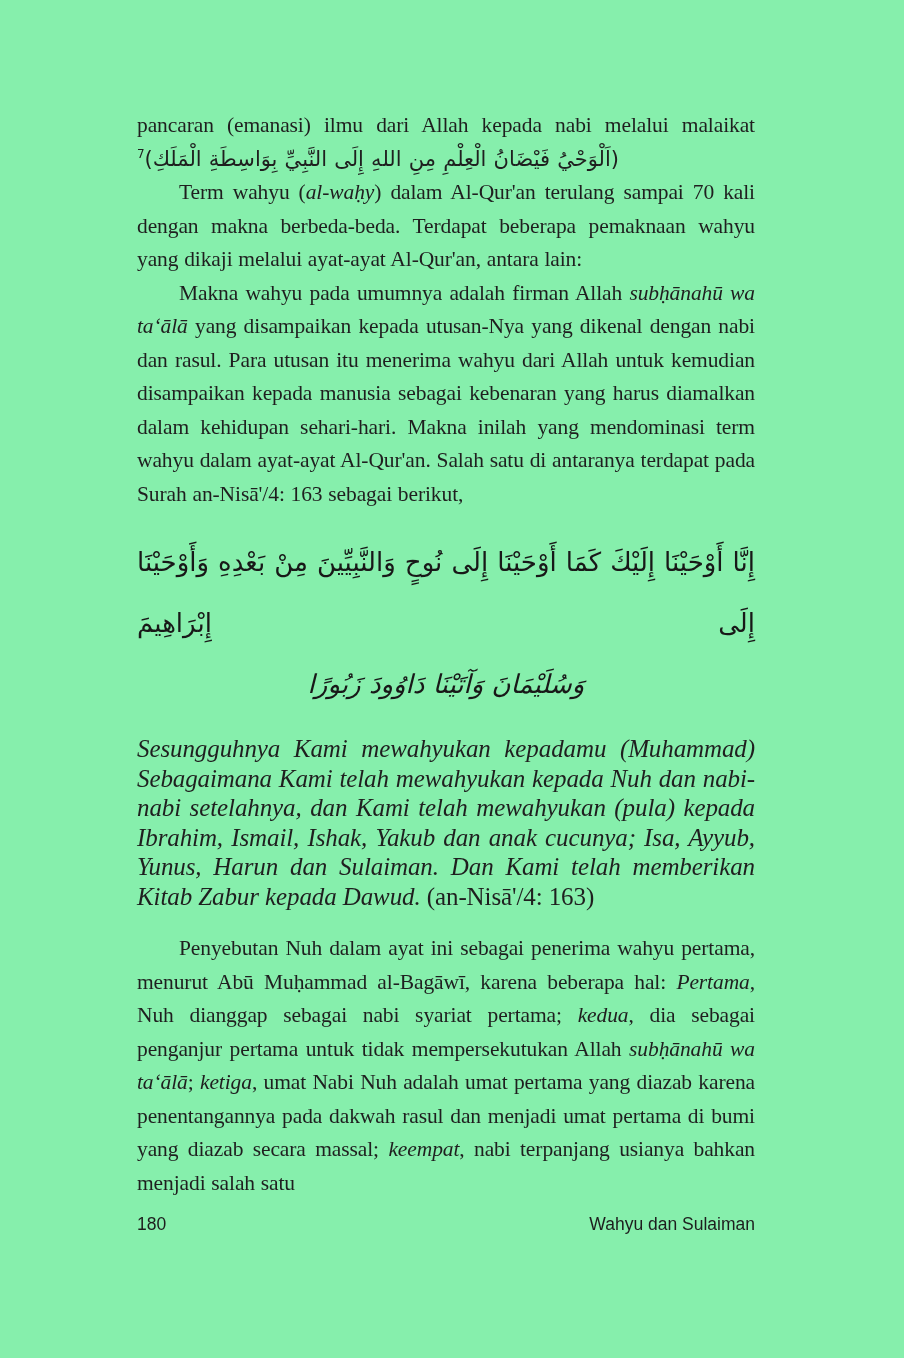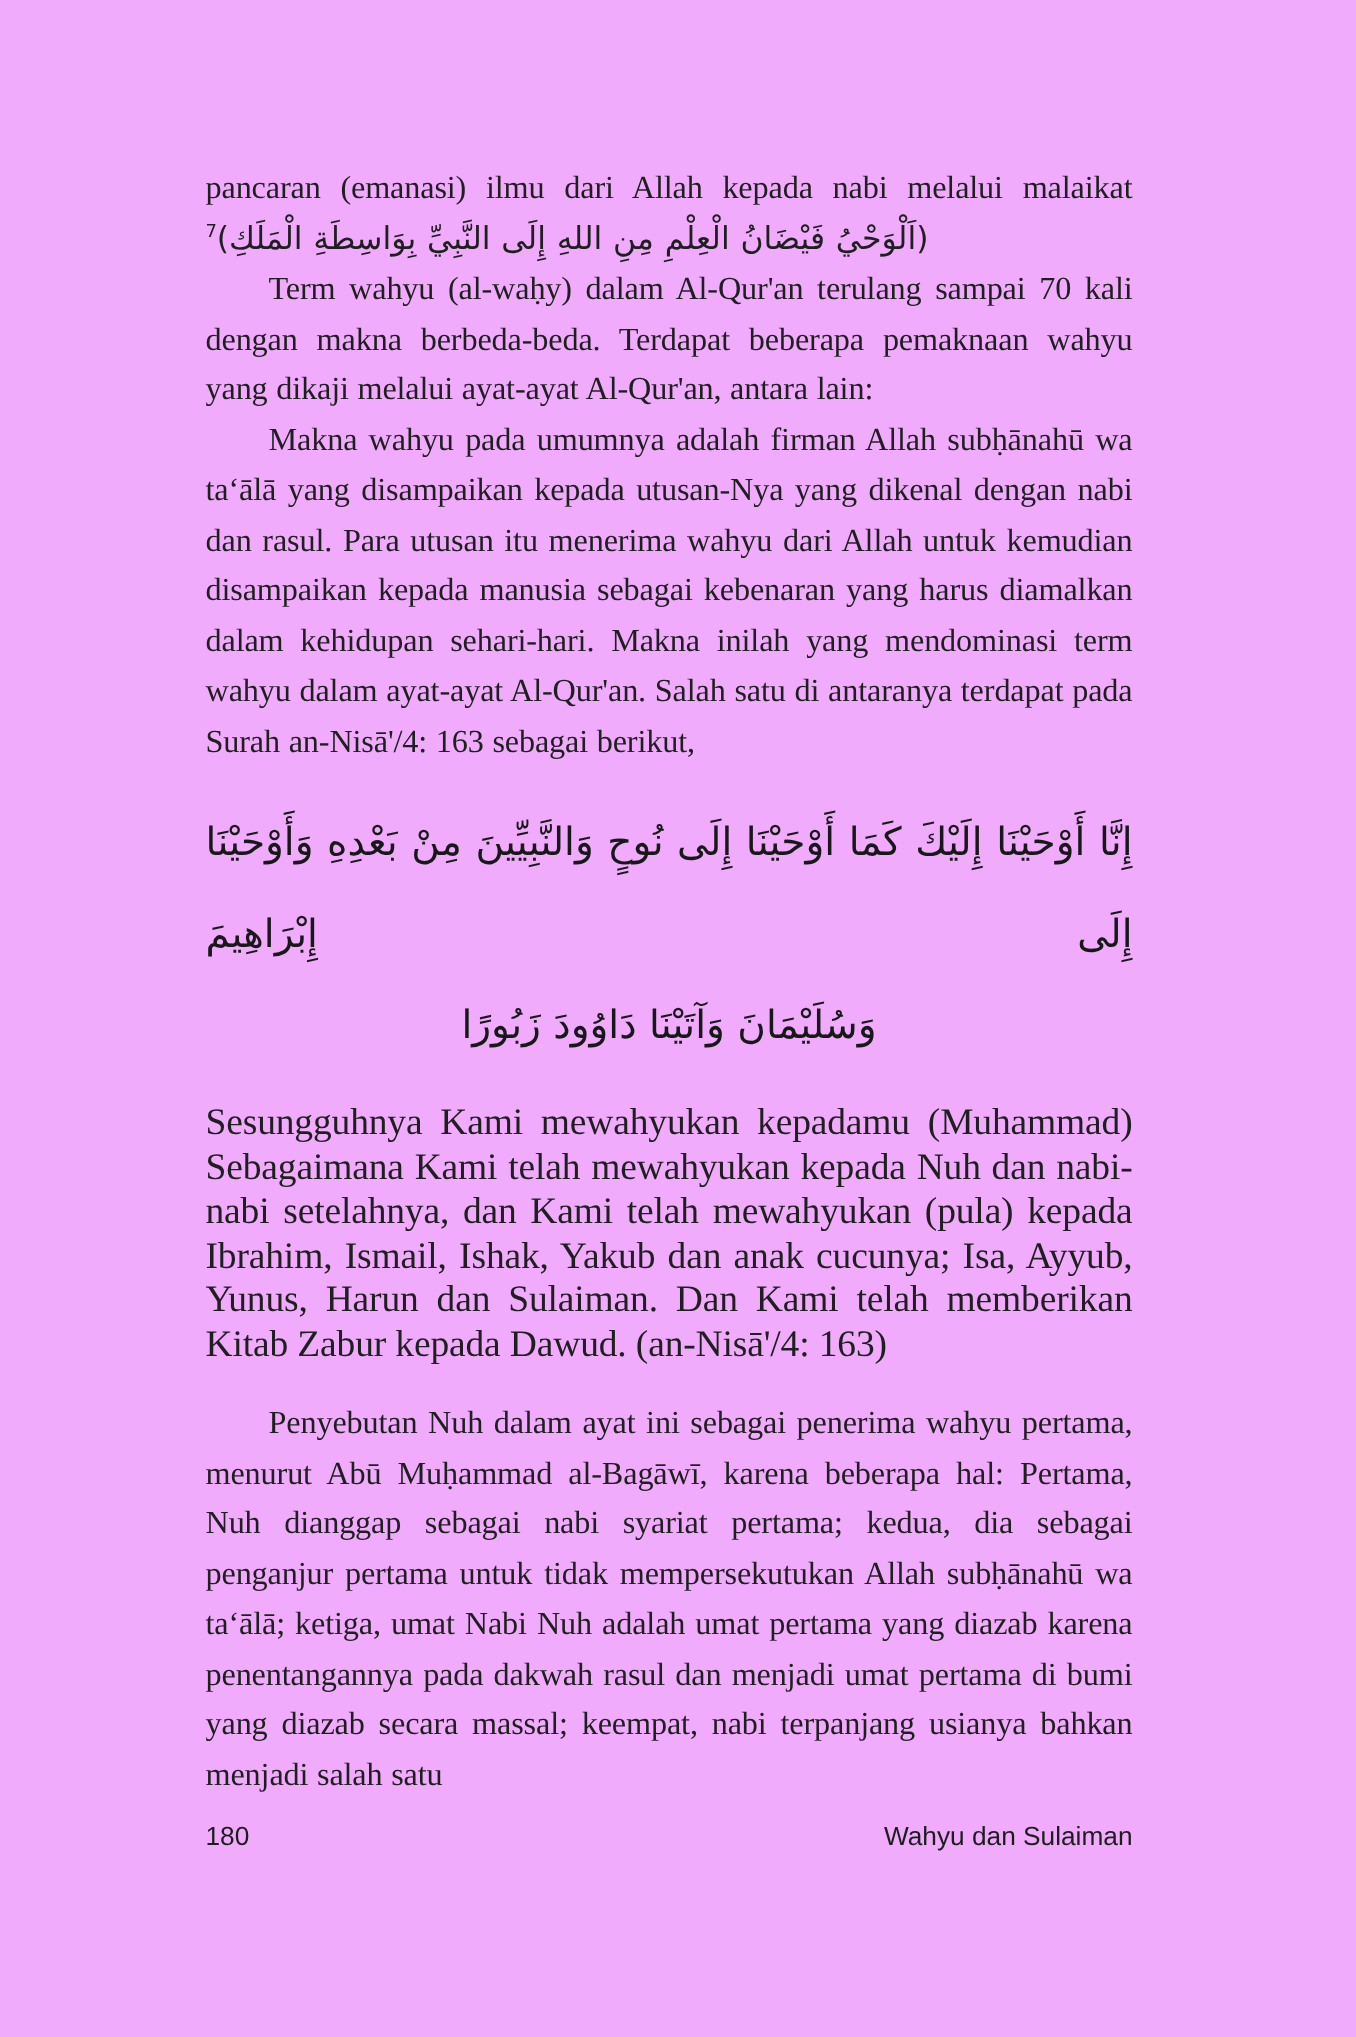--- a/index.html
+++ b/index.html
@@ -4,56 +4,56 @@
 <style>
   html, body { margin: 0; padding: 0; }
   body {
     width: 904px; height: 1358px;
     background: #fdfdfb;
     font-family: "Liberation Serif", "DejaVu Serif", serif;
   }
   .page {
     position: relative;
     width: 904px; height: 1358px;
-    background: #f0abfc;
+    background: #86efac;
     color: #1f1f1f;
     overflow: hidden;
   }
   .content {
     position: absolute;
     left: 137px; top: 109px;
     width: 618px;
   }
   .par {
     margin: 0;
     font-size: 21.5px;
     line-height: 33.5px;
     text-align: justify;
     letter-spacing: -0.1px;
     word-spacing: 0.5px;
   }
   .par.indent { text-indent: 42px; }
-  .it { }
+  .it { font-style: italic; }
   sup { font-size: 12px; line-height: 0; }
   .ar-inline {
     font-family: "DejaVu Sans", sans-serif;
     font-size: 21px;
     direction: rtl;
     unicode-bidi: isolate;
   }
   .verse {
     direction: rtl;
     font-family: "DejaVu Sans", sans-serif;
     font-size: 26px;
     line-height: 61px;
     margin: 21px 0 19px 0;
     color: #181818;
   }
   .verse-line { text-align: justify; text-align-last: justify; }
-  .verse-line:last-child { text-align-last: center; }
+  .verse-line:last-child { text-align-last: center; font-style: italic; }
   .translation {
     margin: 0 0 21px 0;
     font-size: 25px;
     line-height: 29.5px;
     text-align: justify;
     letter-spacing: -0.1px;
   }
   .page-footer {
     position: absolute;
     left: 137px; right: 149px; top: 1214px;

